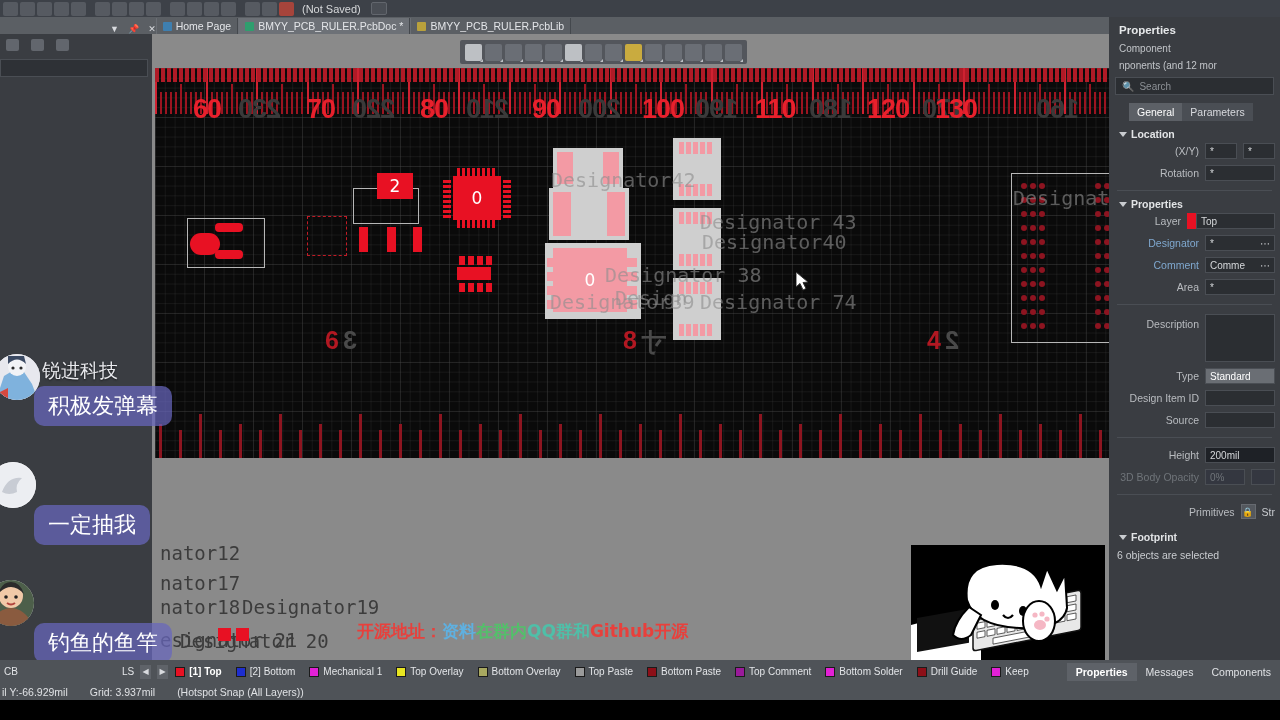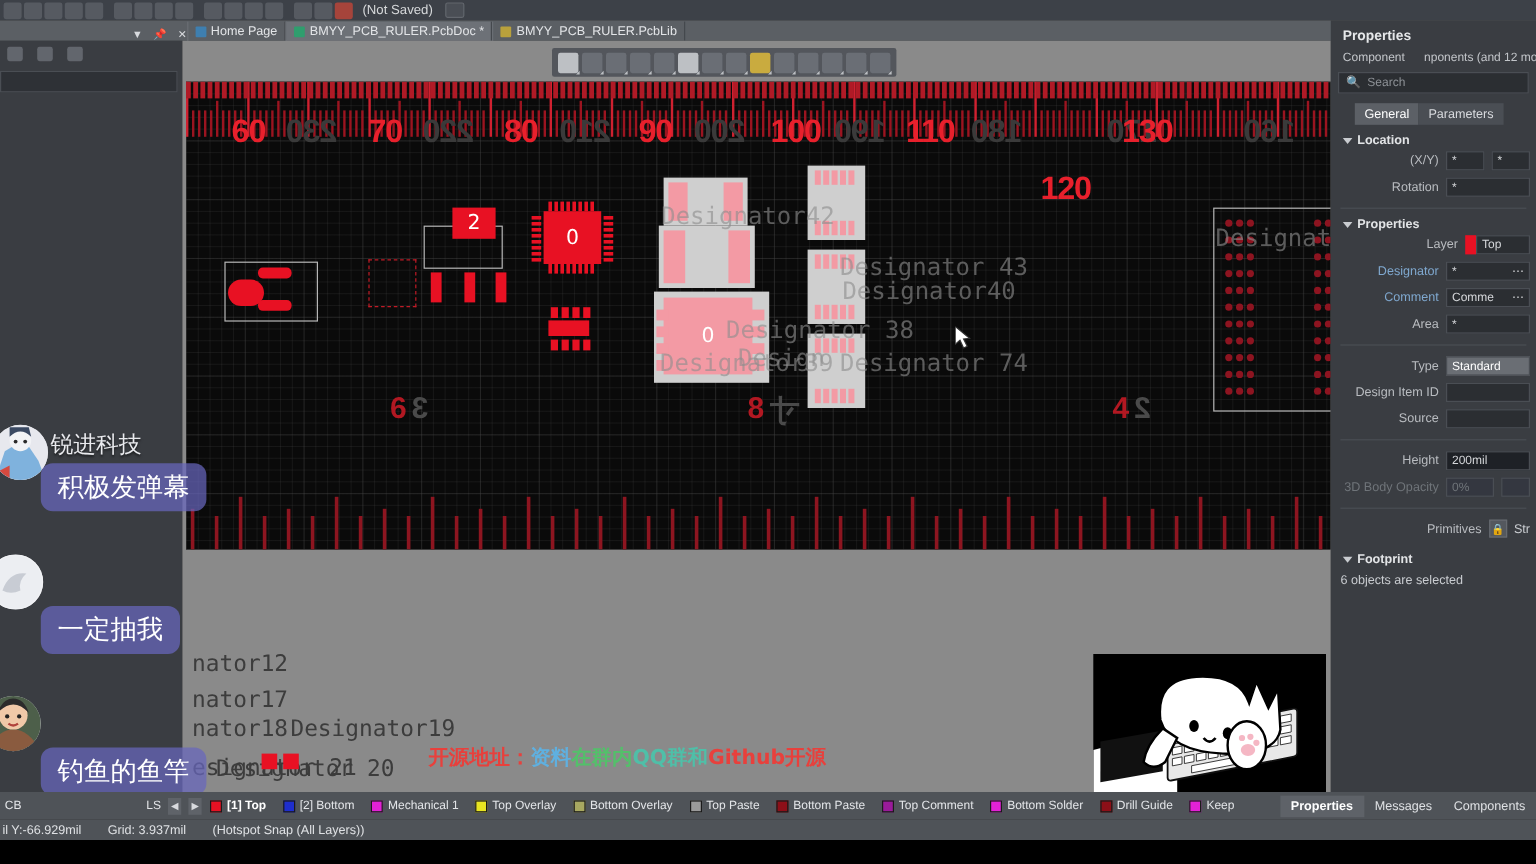--- a/index.html
+++ b/index.html
@@ -123,21 +123,21 @@
   
   .lowerdesig { position:absolute; color:#3c3c3c; font-size:19px; font-family:"DejaVu Sans Mono", monospace; white-space:nowrap; }
   .promo { position:absolute; font-size:17px; font-weight:bold; white-space:nowrap; font-family:"DejaVu Sans", sans-serif;}
 
   
   .rightpanel {
     position:absolute; right:0; top:17px; width:171px; height:643px;
     background:#3a3d42; color:#c9ccd0; font-size:10.5px;
   }
   .rp-title { padding:7px 0 6px 10px; font-size:11.5px; font-weight:bold; color:#e6e8ea; }
-  .rp-compline { display:flex; gap:16px; padding:1px 6px 6px 10px; font-size:10px; color:#c2c5c9; white-space:nowrap; overflow:hidden;}
+  .rp-compline { display:flex; gap:6px; padding:1px 6px 6px 10px; font-size:10px; color:#c2c5c9; white-space:nowrap; overflow:hidden;flex-direction:column;}
   .rp-search { margin:0 6px; height:18px; background:#2b2e32; border:1px solid #4a4e54; display:flex; align-items:center; gap:5px; padding-left:6px; color:#8d9196; font-size:10px;}
   .rp-tabs { display:flex; gap:0; margin:8px 0 0 20px; }
   .rp-tab { padding:3px 8px; font-size:10.5px; background:#4a4e54; color:#d8dade; }
   .rp-tab.active { background:#5c6066; color:#fff; }
   .rp-sect { margin-top:7px; padding-left:10px; font-weight:bold; font-size:10.5px; color:#e2e4e6; display:flex; align-items:center; gap:4px;}
   .caret { width:0;height:0;border-left:4px solid transparent;border-right:4px solid transparent;border-top:5px solid #c9ccd0; }
   .rp-row { display:flex; align-items:center; justify-content:flex-end; gap:6px; padding:3px 5px 3px 0; }
   .rp-lbl { font-size:10.5px; color:#b9bcc0; text-align:right; white-space:nowrap; }
   .rp-lbl.link { color:#7fa8cf; }
   .rp-lbl.dim { color:#6f7479; }
@@ -621,21 +621,21 @@
           <div class="rulernum rn-red" style="left: 152px; top: 28px;">70</div>
           <div class="rulernum rn-ghost" style="left: 198px; top: 28px;">220</div>
           <div class="rulernum rn-red" style="left: 265px; top: 28px;">80</div>
           <div class="rulernum rn-ghost" style="left: 312px; top: 28px;">210</div>
           <div class="rulernum rn-red" style="left: 377px; top: 28px;">90</div>
           <div class="rulernum rn-ghost" style="left: 424px; top: 28px;">200</div>
           <div class="rulernum rn-red" style="left: 487px; top: 28px;">100</div>
           <div class="rulernum rn-ghost" style="left: 541px; top: 28px;">190</div>
           <div class="rulernum rn-red" style="left: 600px; top: 28px;">110</div>
           <div class="rulernum rn-ghost" style="left: 655px; top: 28px;">180</div>
-          <div class="rulernum rn-red" style="left: 712px; top: 28px; margin-top: 48px;">120</div>
+          <div class="rulernum rn-red" style="left: 712px; top: 28px;">120</div>
           <div class="rulernum rn-ghost" style="left: 768px; top: 28px;">170</div>
           <div class="rulernum rn-red" style="left: 780px; top: 28px;">130</div>
           <div class="rulernum rn-ghost" style="left: 882px; top: 28px;">160</div>
         </div>
 
       <div id="pcbArt">
           <div class="outline" style="left: 32px; top: 150px; width: 78px; height: 50px;"></div>
           <div class="pad" style="left: 35px; top: 165px; width: 30px; height: 22px; border-radius: 13px;"></div>
           <div class="pad" style="left: 60px; top: 155px; width: 28px; height: 9px; border-radius: 4px;"></div>
           <div class="pad" style="left: 60px; top: 182px; width: 28px; height: 9px; border-radius: 4px;"></div>
@@ -913,21 +913,21 @@
     </div>
 
     <div class="rp-divider"></div>
 
     <div class="rp-sect">
       <span class="caret"></span>
       <span>Properties</span>
     </div>
     <div class="rp-row">
       <span class="rp-lbl">Layer</span>
-      <span class="layerfld" style="width:54px">
+      <span class="layerfld" style="width:88px">
         <span class="layerswatch"></span>
         <span class="fld" style="flex:1">Top</span>
       </span>
     </div>
     <div class="rp-row">
       <span class="rp-lbl link">Designator</span>
       <span class="fld" style="width:70px;justify-content:space-between">
         <span>*</span>
         <span>⋯</span>
       </span>
@@ -939,20 +939,24 @@
         <span>⋯</span>
       </span>
     </div>
     <div class="rp-row">
       <span class="rp-lbl">Area</span>
       <span class="fld" style="width:70px">*</span>
     </div>
 
     <div class="rp-divider"></div>
 
+    <div class="rp-row" style="align-items:flex-start">
+      <span class="rp-lbl" style="padding-top:4px">Description</span>
+      <span class="fld" style="width:70px;height:48px;align-items:flex-start;padding-top:2px"></span>
+    </div>
     <div class="rp-row">
       <span class="rp-lbl">Type</span>
       <span class="fld" style="width:70px;background:#6a6e74;color:#fff">Standard</span>
     </div>
     <div class="rp-row">
       <span class="rp-lbl">Design Item ID</span>
       <span class="fld" style="width:70px"></span>
     </div>
     <div class="rp-row">
       <span class="rp-lbl">Source</span>

